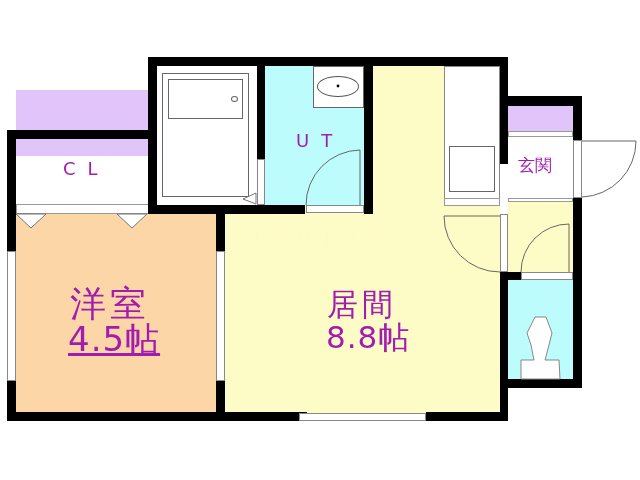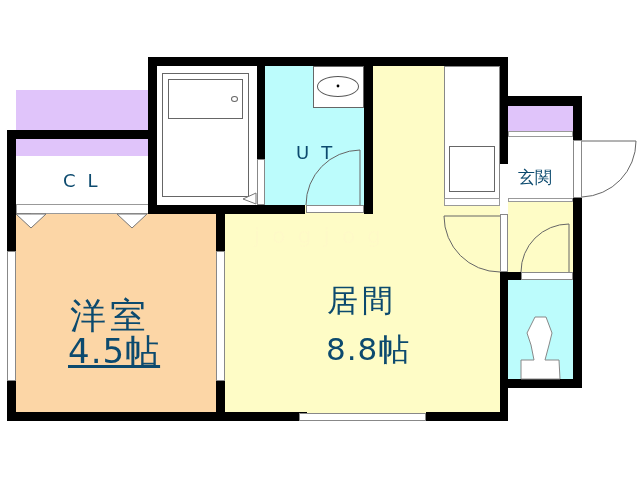--- a/index.html
+++ b/index.html
@@ -1,21 +1,21 @@
 <!DOCTYPE html>
 <html><head>
 <meta charset="utf-8">
 <style>
   html, body { margin: 0; padding: 0; background: #ffffff; }
   body { width: 640px; height: 480px; position: relative; overflow: hidden;
          font-family: "DejaVu Sans", sans-serif; }
   .abs { position: absolute; box-sizing: border-box; }
   .wall { position: absolute; background: #000; }
   .win  { position: absolute; background: #fff; border: 1px solid #888; box-sizing: border-box; }
-  .lbl  { position: absolute; color: #0c4a6e; white-space: nowrap; line-height: 1.05; margin-top: 12px; }
+  .lbl  { position: absolute; color: #a21caf; white-space: nowrap; line-height: 1.05; }
   .fix  { position: absolute; border: 1px solid #666; background: #fff; box-sizing: border-box; }
   .wm   { position: absolute; color: #fff8c8; opacity: .55; font-size: 22px; letter-spacing: 12px; }
   svg.ov { position: absolute; left: 0; top: 0; }
 </style>
 </head>
 <body>
 
 <div class="abs" style="left:16px;top:90px;width:133px;height:66px;background:#e0c4fa;"></div>
 <div class="abs" style="left:16px;top:214px;width:200px;height:200px;background:#fcd6a6;"></div>
 <div class="abs" style="left:157px;top:66px;width:100px;height:139px;background:#fff;"></div>
@@ -96,14 +96,14 @@
 
 <div class="wm" style="left:254px;top:223px;">jogjog</div>
 
 <div class="lbl" style="left:63px;top:160px;font-size:18px;letter-spacing:12px;">CL</div>
 <div class="lbl" style="left:296px;top:132px;font-size:18px;letter-spacing:12px;">UT</div>
 <div class="lbl" style="left:518px;top:157px;font-size:17px;">玄関</div>
 
 <div class="lbl" style="left:70px;top:285px;font-size:36px;letter-spacing:4px;">洋室</div>
 <div class="lbl" style="left:68px;top:322px;font-size:34px;letter-spacing:1px;text-decoration:underline;">4.5帖</div>
 
-<div class="lbl" style="left:327px;top:272px;font-size:31px;letter-spacing:4px;">居間</div>
+<div class="lbl" style="left:327px;top:288px;font-size:31px;letter-spacing:4px;">居間</div>
 <div class="lbl" style="left:326px;top:321px;font-size:31px;letter-spacing:1px;">8.8帖</div>
 
 </body></html>

